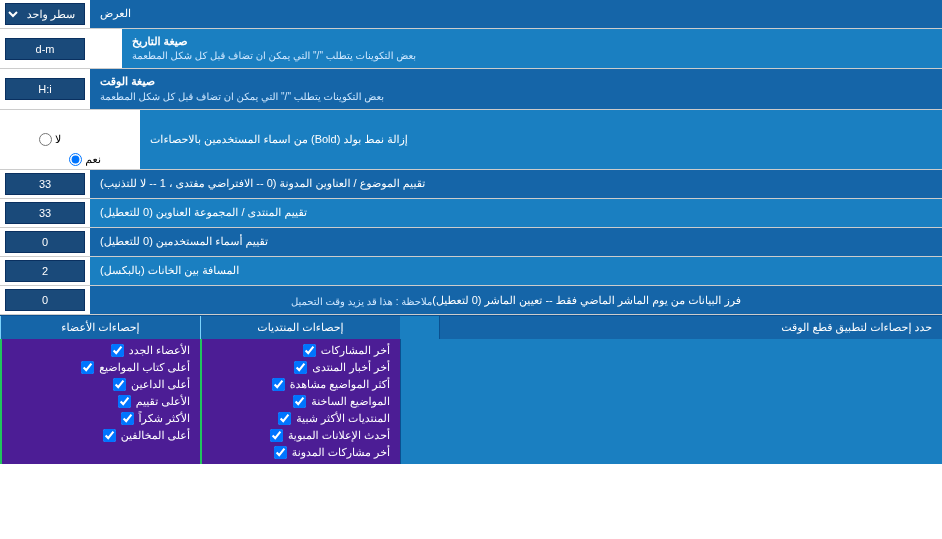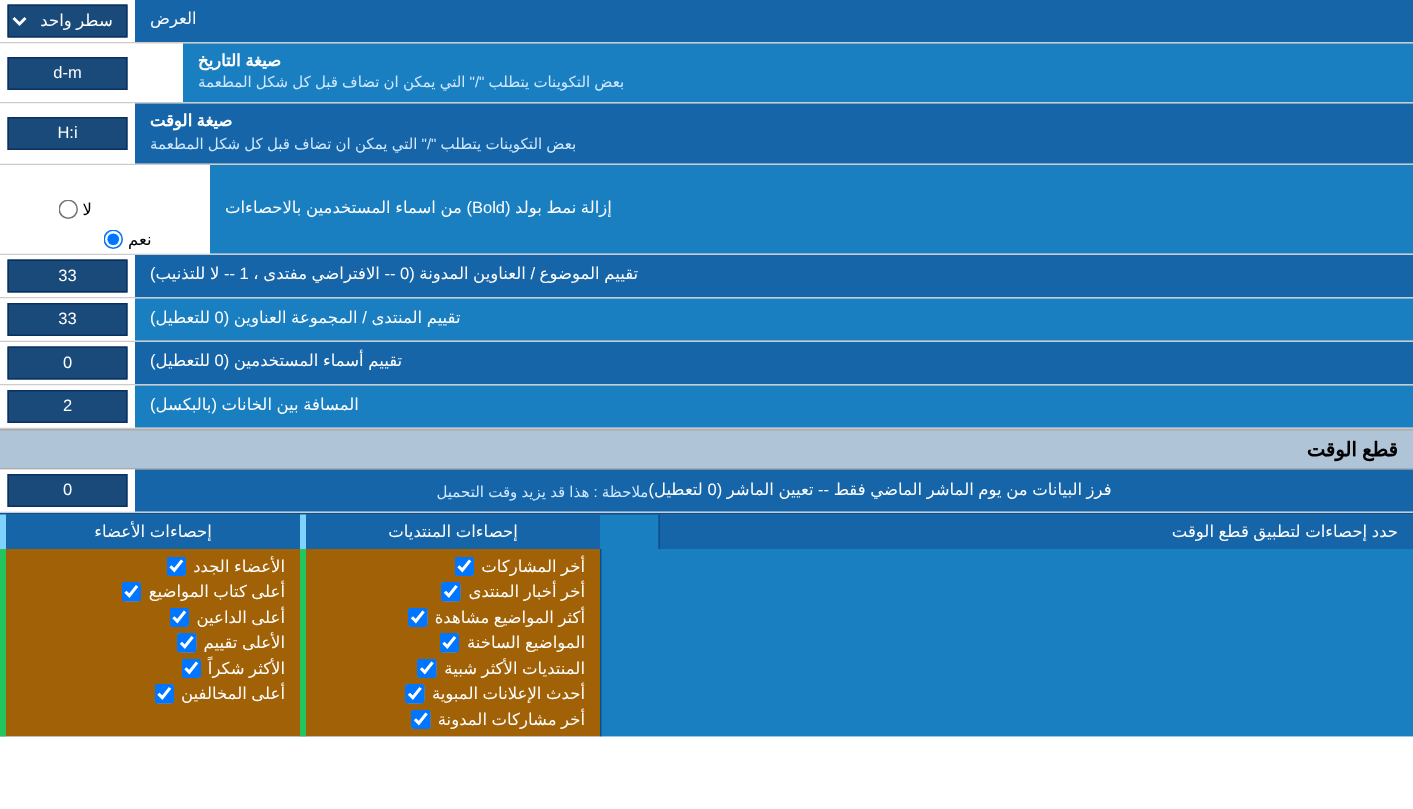--- a/index.html
+++ b/index.html
@@ -122,38 +122,38 @@
       margin-left: 39px;
     }
 
     .stats-col-header {
       min-width: 200px;
       text-align: center;
       font-size: 11px;
       background: #1565a8;
       color: #fff;
       padding: 5px 10px;
-      border-left: 4px solid #7dd3fc;
+      border-left: 1px solid #7dd3fc;
     }
 
     .stats-items-row {
       display: flex;
       width: 100%;
     }
 
     .stats-empty-label {
       flex: 1;
       background: #1a7fc1;
       border-left: 1px solid #0a5090;
     }
 
     .stats-col {
       min-width: 200px;
-      background: #a16207;
-      border-left: 4px solid #22c55e;
+      background: #4c1d95;
+      border-left: 2px solid #22c55e;
       padding: 3px 5px;
     }
 
     .checkbox-item {
       display: flex;
       align-items: center;
       gap: 5px;
       padding: 2px 5px;
       direction: rtl;
       color: #fff;
@@ -240,23 +240,20 @@
     </div>
   </div>
 
   <div class="row">
     <div class="label-cell">المسافة بين الخانات (بالبكسل)</div>
     <div class="input-cell">
       <input class="input-box" type="text" value="2" style="">
     </div>
   </div>
 
-  <div class="section-header gray-header">
-    <span>قطع الوقت</span>
-  </div>
 
   <div class="row">
     <div class="label-cell dark" style="align-items:flex-end; justify-content:center;">
       <div style="font-size:11px;">فرز البيانات من يوم الماشر الماضي فقط -- تعيين الماشر (0 لتعطيل)</div>
       <div style="font-size:10px; color:#d0e8ff;">ملاحظة : هذا قد يزيد وقت التحميل</div>
     </div>
     <div class="input-cell">
       <input class="input-box" type="text" value="0" style="">
     </div>
   </div>

